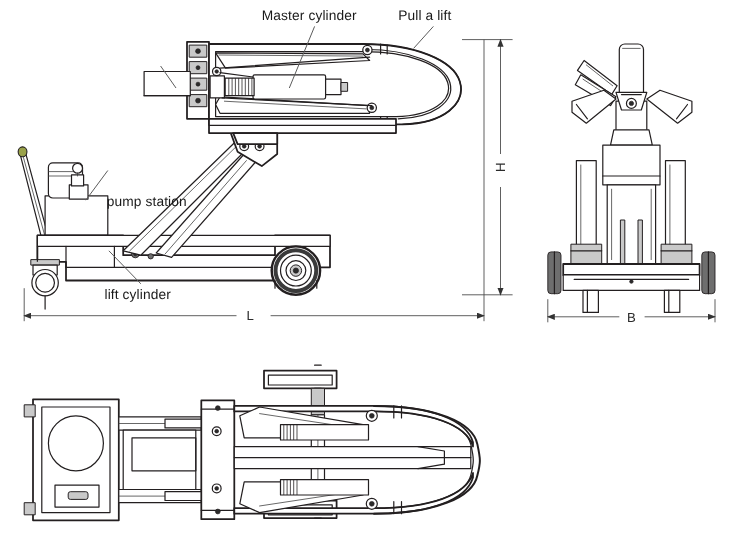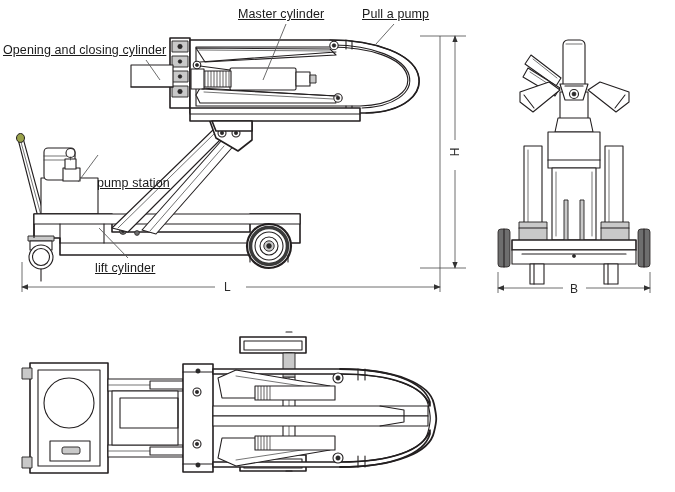--- a/index.html
+++ b/index.html
@@ -23,21 +23,20 @@
     height: 492px;
   }
   .lbl {
     position: absolute;
     font-family: "Liberation Sans", sans-serif;
     font-size: 12.5px;
     color: #1a1a1a;
     white-space: nowrap;
     line-height: 1;
     letter-spacing: 0.1px;
-    text-decoration: underline;
   }
   .dimlbl {
     position: absolute;
     font-family: "Liberation Sans", sans-serif;
     font-size: 12px;
     color: #2b2b2b;
     white-space: nowrap;
     line-height: 1;
     background: #ffffff;
     padding: 0 2px;
@@ -433,25 +432,24 @@
 
     <g>
       <path class="lead" d="M146,60 L160,80"></path>
       <path class="lead" d="M286,24 L263,80"></path>
       <path class="lead" d="M394,24 L376,44"></path>
       <path class="lead" d="M98,155 L78,182"></path>
       <path class="lead" d="M128,258 L99,228"></path>
     </g>
   </svg>
 
-  <div class="lbl" id="lbl-opening">Opening and closing cylinder</div>
 
   <div class="lbl" id="lbl-master">Master cylinder</div>
 
-  <div class="lbl" id="lbl-pull">Pull a pump</div>
+  <div class="lbl" id="lbl-pull">Pull a lift</div>
 
   <div class="lbl" id="lbl-pump">pump station</div>
 
   <div class="lbl" id="lbl-lift">lift cylinder</div>
 
   <div class="dimlbl" id="dim-L">L</div>
 
   <div class="dimlbl rot" id="dim-H">H</div>
 
   <div class="dimlbl" id="dim-B">B</div>

